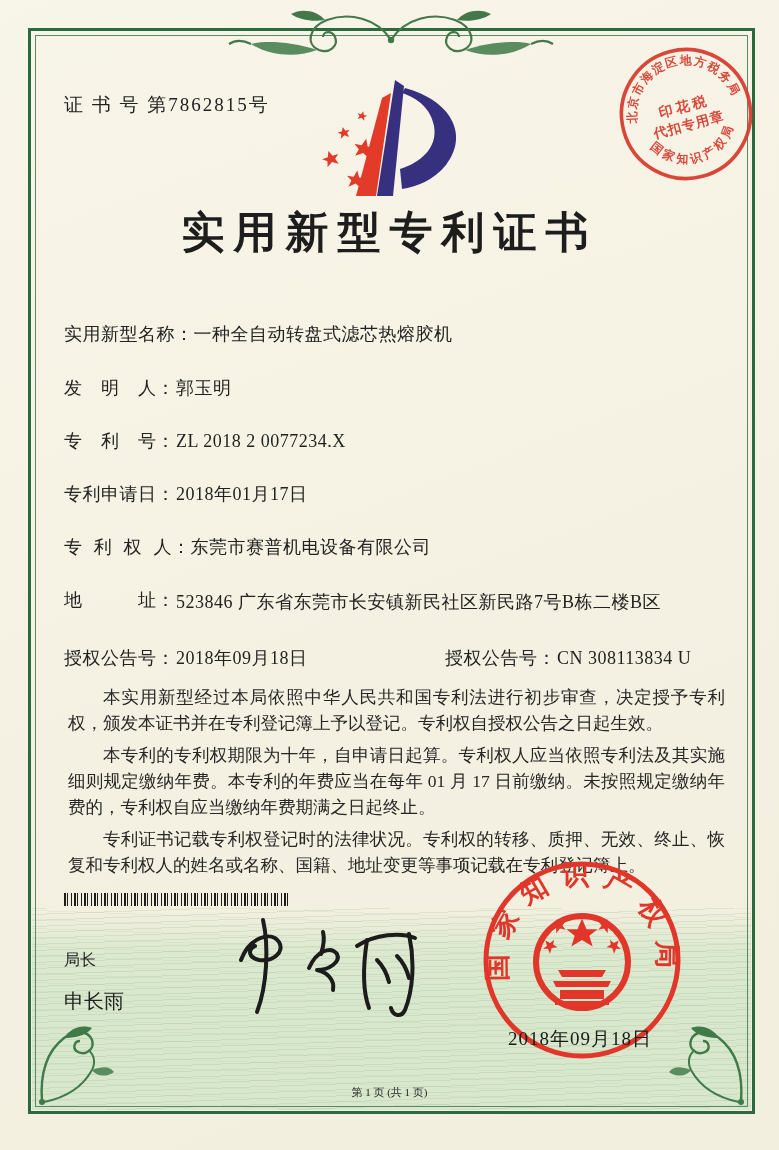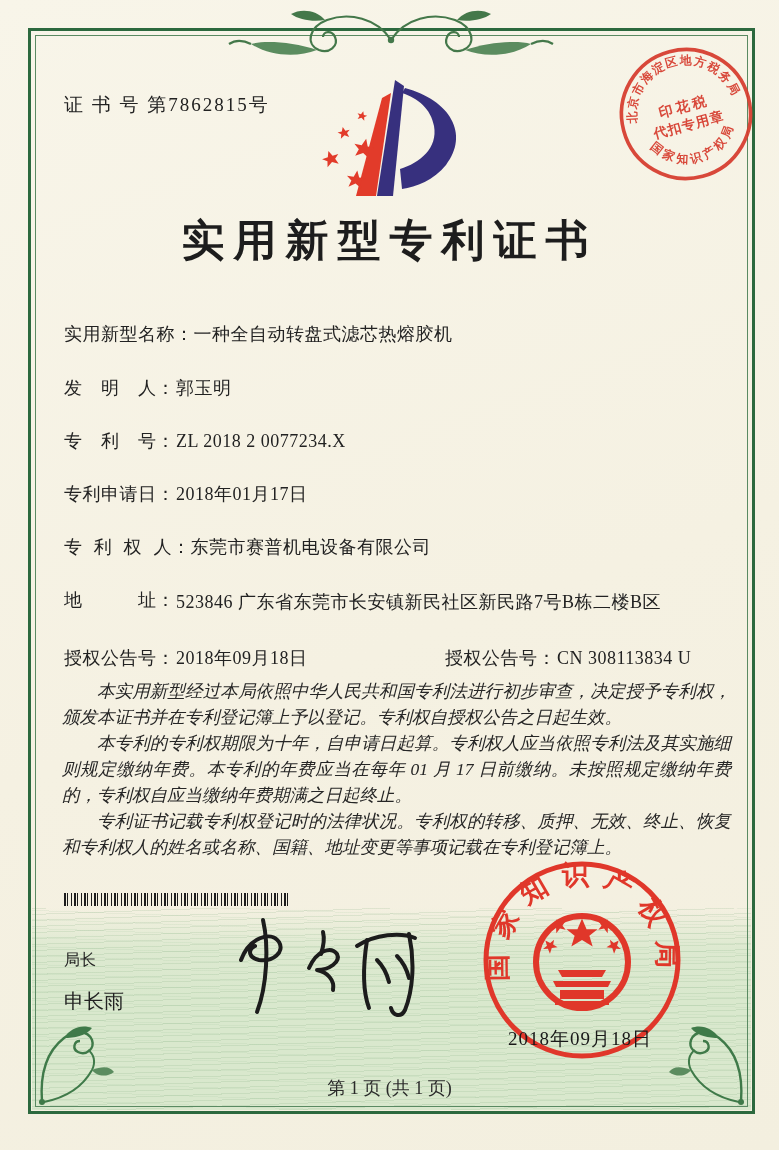--- a/index.html
+++ b/index.html
@@ -11,41 +11,41 @@
   .frame-outer{position:absolute;top:28px;left:28px;right:24px;bottom:36px;border:3px solid #2c693e;}
   .frame-inner{position:absolute;top:35px;left:35px;right:31px;bottom:43px;border:1px solid #5a8a62;}
   .green-band{
     position:absolute;left:32px;right:28px;bottom:40px;height:202px;z-index:0;
     background:
       repeating-linear-gradient(178deg, rgba(110,160,110,.16) 0 1px, rgba(0,0,0,0) 1px 6px),
       repeating-linear-gradient(182deg, rgba(140,185,140,.12) 0 1px, rgba(0,0,0,0) 1px 9px),
       linear-gradient(to bottom, rgba(217,232,205,0) 0%, rgba(217,232,205,.85) 20%, #d9e8cd 45%);
   }
   .cert-no{position:absolute;left:64px;top:92px;font-size:19px;letter-spacing:2px;z-index:3;}
-  .title{position:absolute;left:0;right:0;top:200px;margin:12px;text-align:center;
+  .title{position:absolute;left:0;right:0;top:200px;margin:4px;text-align:center;
     font-size:43px;font-weight:bold;letter-spacing:9px;color:#1d1d1d;z-index:3;}
   .fields{position:absolute;left:0;top:0;width:100%;z-index:3;font-size:18px;}
   .f-row{position:absolute;left:64px;right:46px;white-space:nowrap;}
   .f-label{display:inline-block;min-width:112px;letter-spacing:.5px;font-family:Liberation Mono, monospace;}
   .f-value{letter-spacing:.5px;}
   .f-row.wrap{white-space:normal;}
   .f-row .second{position:absolute;left:381px;top:0;}
   .addr-wrap{display:inline-block;vertical-align:top;white-space:normal;width:545px;line-height:28px;}
   .paragraphs{position:absolute;left:62px;right:48px;top:678px;z-index:3;
     font-size:17.5px;line-height:26px;text-align:justify;color:#262626;}
-  .paragraphs p{margin:0;text-indent:2em;font-style:italic;}
+  .paragraphs p{margin:6px;text-indent:2em;}
   .barcode{position:absolute;left:64px;top:893px;width:224px;height:13px;z-index:3;
     background:repeating-linear-gradient(90deg,#1c1c1c 0 2px,transparent 2px 3px,#1c1c1c 3px 4px,transparent 4px 7px,#1c1c1c 7px 8px,transparent 8px 10px);}
   .issuer-title{position:absolute;left:64px;top:950px;font-size:16px;z-index:3;font-family:"Liberation Sans","DejaVu Sans",sans-serif;}
   .issuer-name{position:absolute;left:64px;top:988px;font-size:20px;z-index:3;font-family:"Liberation Sans","DejaVu Sans",sans-serif;}
   .signature{position:absolute;left:205px;top:908px;z-index:4;}
   .seal{position:absolute;left:462px;top:850px;z-index:4;}
   .seal-date{position:absolute;left:468px;top:1026px;width:224px;text-align:center;
     font-size:19px;letter-spacing:1px;color:#191919;z-index:5;}
-  .footer{position:absolute;left:0;right:0;bottom:50px;text-align:center;font-size:18px;z-index:3;color:#2a2a2a;}
+  .footer{position:absolute;left:0;right:0;bottom:50px;text-align:center;font-size:11px;z-index:3;color:#2a2a2a;}
   .top-ornament{position:absolute;left:221px;top:6px;z-index:2;}
   .corner-fl{position:absolute;bottom:42px;z-index:2;}
   .corner-fl.left{left:36px;}
   .corner-fl.right{right:32px;transform:scaleX(-1);}
   .cnipa-logo{position:absolute;left:298px;top:76px;z-index:3;}
   .tax-stamp{position:absolute;left:608px;top:36px;z-index:4;opacity:.92;}
   svg text{font-family:"Liberation Serif","DejaVu Serif",serif;}
 </style>
 </head>
 <body>

